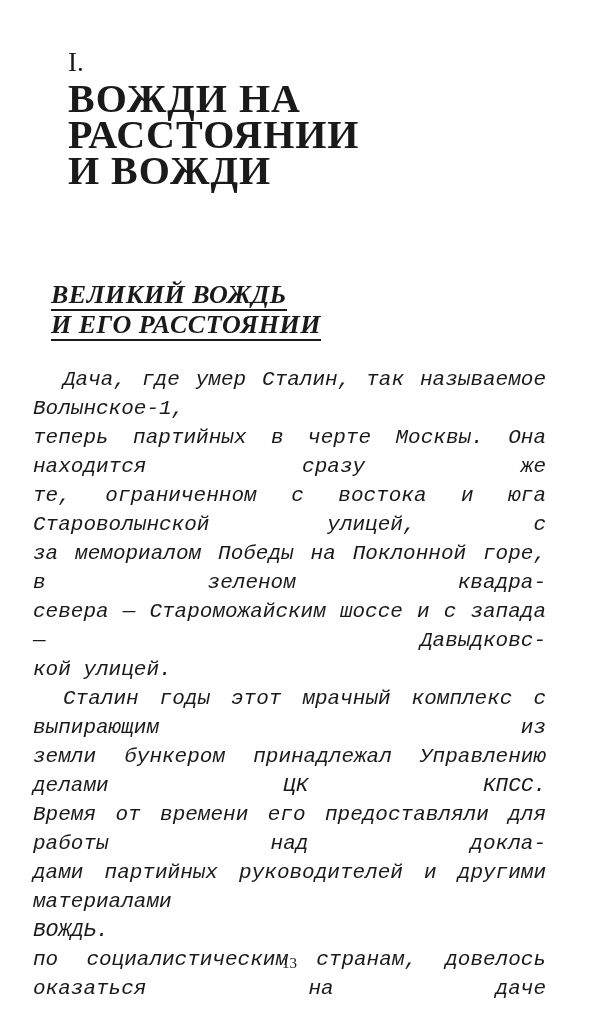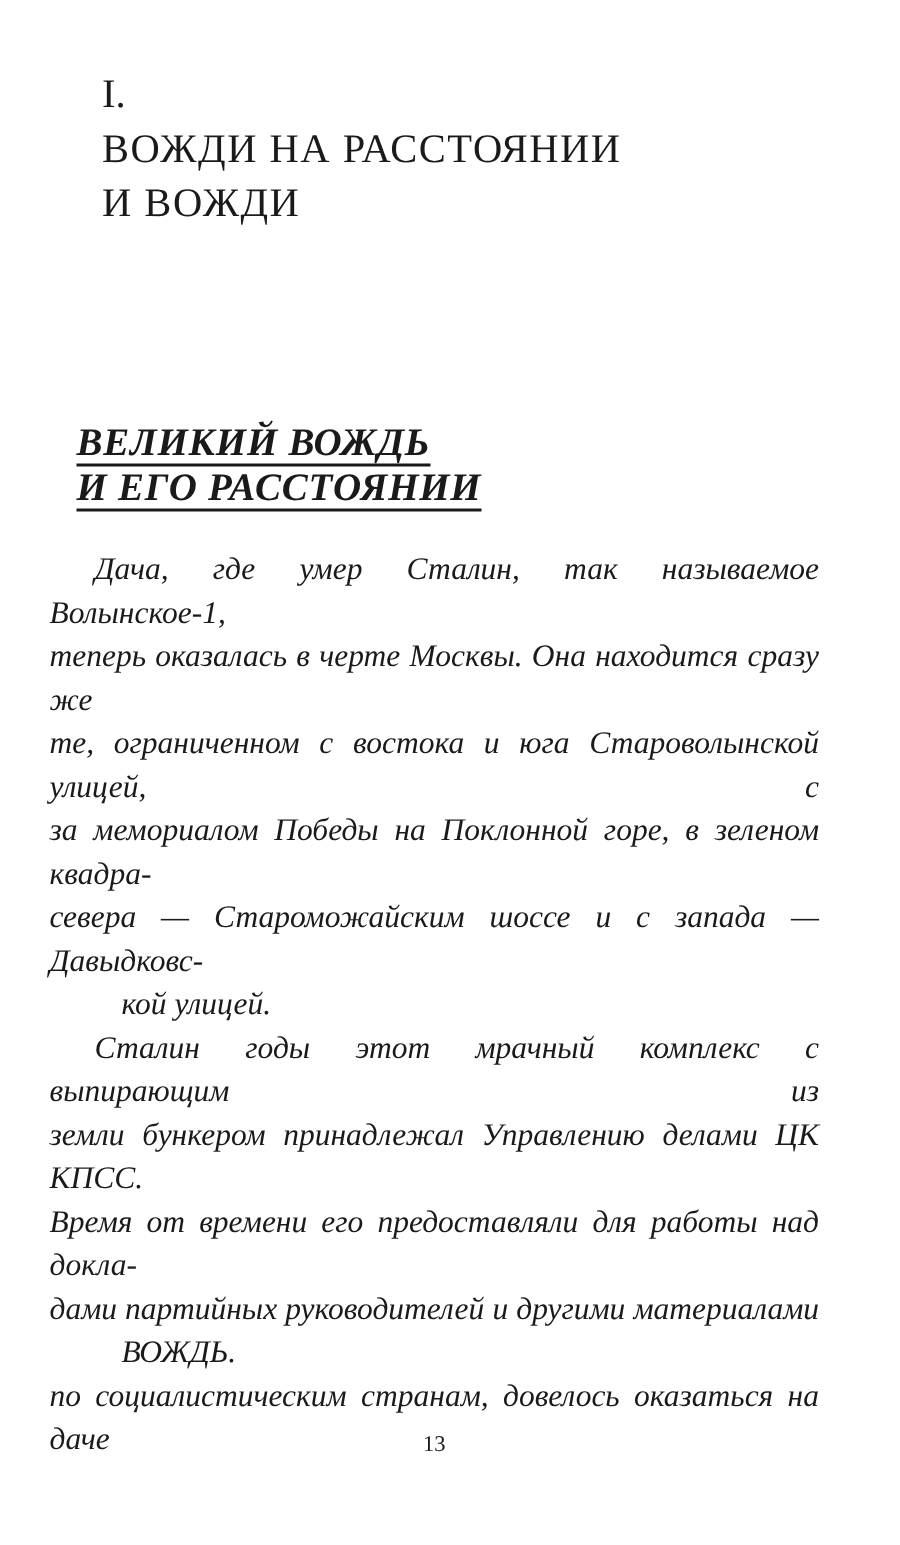--- a/index.html
+++ b/index.html
@@ -22,23 +22,23 @@
     left: 68px;
     right: 40px;
   }
   .chapter-number {
     font-size: 27px;
     line-height: 33px;
     font-weight: 400;
   }
   .chapter-title {
     margin: 2px 0 0 0;
-    font-size: 27px;
+    font-size: 40px;
     line-height: 36px;
-    font-weight: 400;
+    font-weight: 700;
     letter-spacing: 1px;
   }
   .t-line { display: block; }
 
   .section-title {
     position: absolute;
     top: 281px;
     left: 51px;
     margin: 0;
     font-size: 26px;
@@ -56,29 +56,29 @@
 
   .body-text {
     position: absolute;
     top: 365px;
     left: 33px;
     width: 513px;
     font-size: 21px;
     font-style: italic;
     line-height: 29px;
   }
-  .body-text p { margin: 0; }
+  .body-text p { margin: 0; font-family: Liberation Mono, monospace; }
   .bl {
     display: block;
     text-align: justify;
     text-align-last: justify;
     white-space: normal;
   }
   .bl.first { text-indent: 30px; }
-  .bl.last  { text-align-last: left; margin-left: 48px; }
+  .bl.last  { text-align-last: left; }
 
   .page-number {
     position: absolute;
     top: 955px;
     left: 33px;
     width: 513px;
     text-align: center;
     font-size: 15px;
     font-style: normal;
   }
@@ -97,21 +97,21 @@
   </div>
 
   <h2 class="section-title">
     <span class="s-line"><span class="u">ВЕЛИКИЙ ВОЖДЬ</span></span>
     <span class="s-line"><span class="u">И ЕГО РАССТОЯНИИ</span></span>
   </h2>
 
   <div class="body-text">
     <p>
       <span class="bl first">Дача, где умер Сталин, так называемое Волынское-1,</span>
-      <span class="bl">теперь оказалась в черте Москвы. Она находится сразу же</span>
+      <span class="bl">теперь партийных в черте Москвы. Она находится сразу же</span>
       <span class="bl">те, ограниченном с востока и юга Староволынской улицей, с</span>
       <span class="bl">за мемориалом Победы на Поклонной горе, в зеленом квадра-</span>
       <span class="bl">севера — Староможайским шоссе и с запада — Давыдковс-</span>
       <span class="bl last">кой улицей.</span>
     </p>
     <p>
       <span class="bl first">Сталин годы этот мрачный комплекс с выпирающим из</span>
       <span class="bl">земли бункером принадлежал Управлению делами ЦК КПСС.</span>
       <span class="bl">Время от времени его предоставляли для работы над докла-</span>
       <span class="bl">дами партийных руководителей и другими материалами</span>

